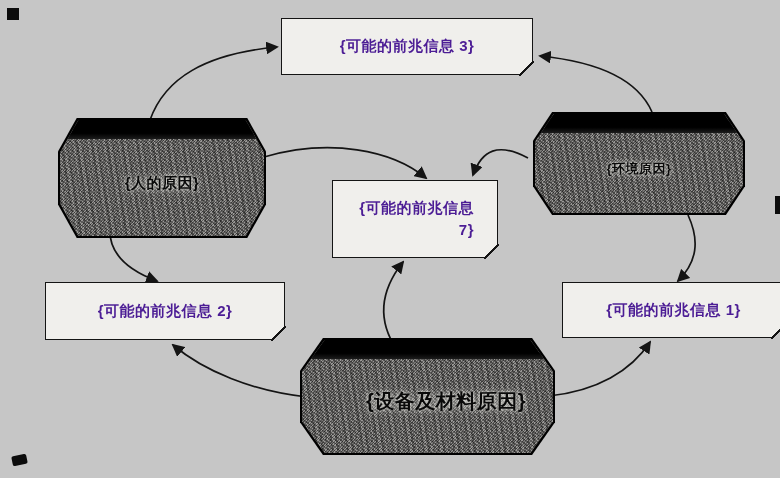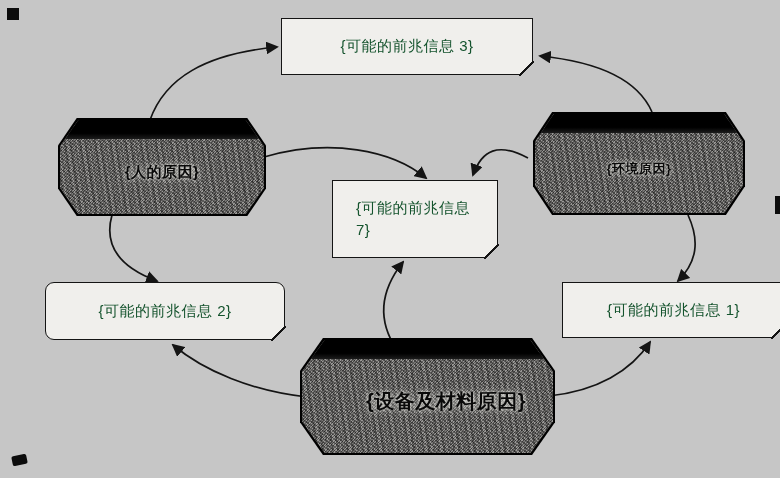--- a/index.html
+++ b/index.html
@@ -21,23 +21,23 @@
 
   
   .note {
     position: absolute;
     background: #f0efec;
     border: 1.5px solid #141414;
     box-sizing: border-box;
     display: flex;
     align-items: center;
     justify-content: center;
-    text-align: left;
-    font-weight: 400;
-    color: #14532d;
+    text-align: right;
+    font-weight: 700;
+    color: #4c1d95;
     letter-spacing: 0.5px;
   }
   .note .note-label { display: inline-block; line-height: 1.5; }
   .fold {
     position: absolute;
     right: -1.5px;
     bottom: -1.5px;
     width: 15px;
     height: 15px;
     background: linear-gradient(to top left,
@@ -114,31 +114,31 @@
   <div class="note" style="left:281px; top:18px; width:252px; height:57px; font-size:15px;">
     <span class="note-label">{可能的前兆信息 3}</span>
     <span class="fold"></span>
   </div>
 
   <div class="note" style="left:332px; top:180px; width:166px; height:78px; font-size:15px;">
     <span class="note-label" style="width:118px;">{可能的前兆信息 7}</span>
     <span class="fold"></span>
   </div>
 
-  <div class="note" style="left:45px; top:282px; width:240px; height:58px; font-size:15px;border-radius:9px;">
+  <div class="note" style="left:45px; top:282px; width:240px; height:58px; font-size:15px;">
     <span class="note-label">{可能的前兆信息 2}</span>
     <span class="fold"></span>
   </div>
 
   <div class="note" style="left:562px; top:282px; width:223px; height:56px; font-size:15px;">
     <span class="note-label">{可能的前兆信息 1}</span>
     <span class="fold"></span>
   </div>
 
-  <div class="cause" style="left:58px; top:118px; width:208px; height:98px;">
+  <div class="cause" style="left:58px; top:118px; width:208px; height:120px;">
     <div class="cause-inner">
       <div class="cause-band"></div>
       <span class="cause-label" style="font-size:15px;">{人的原因}</span>
     </div>
   </div>
 
   <div class="cause" style="left:533px; top:112px; width:212px; height:103px;">
     <div class="cause-inner">
       <div class="cause-band"></div>
       <span class="cause-label" style="font-size:13px;">{环境原因}</span>

